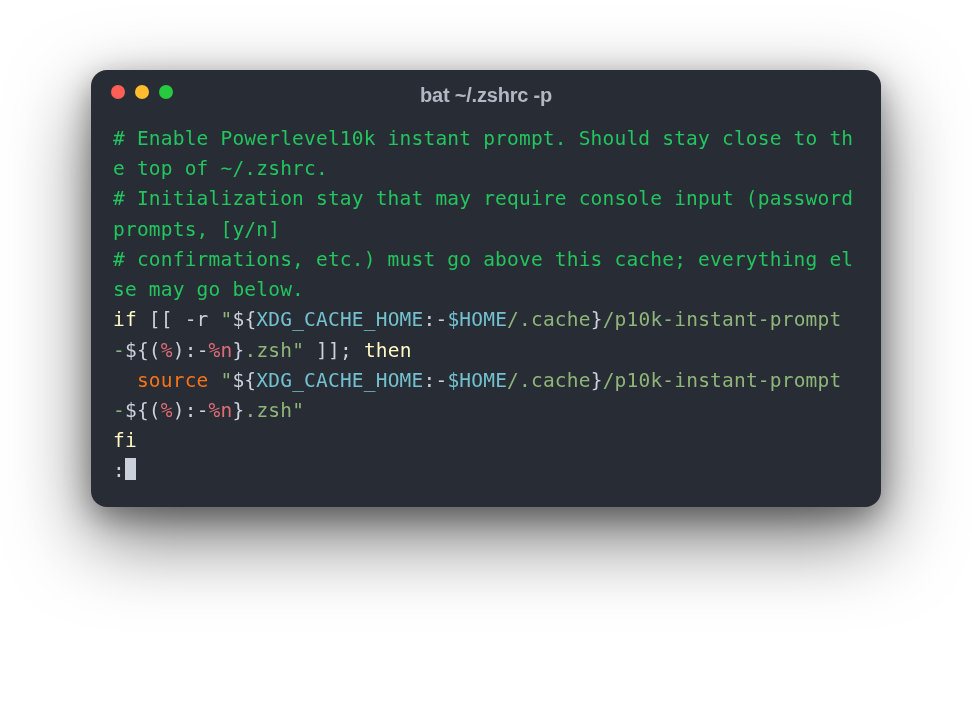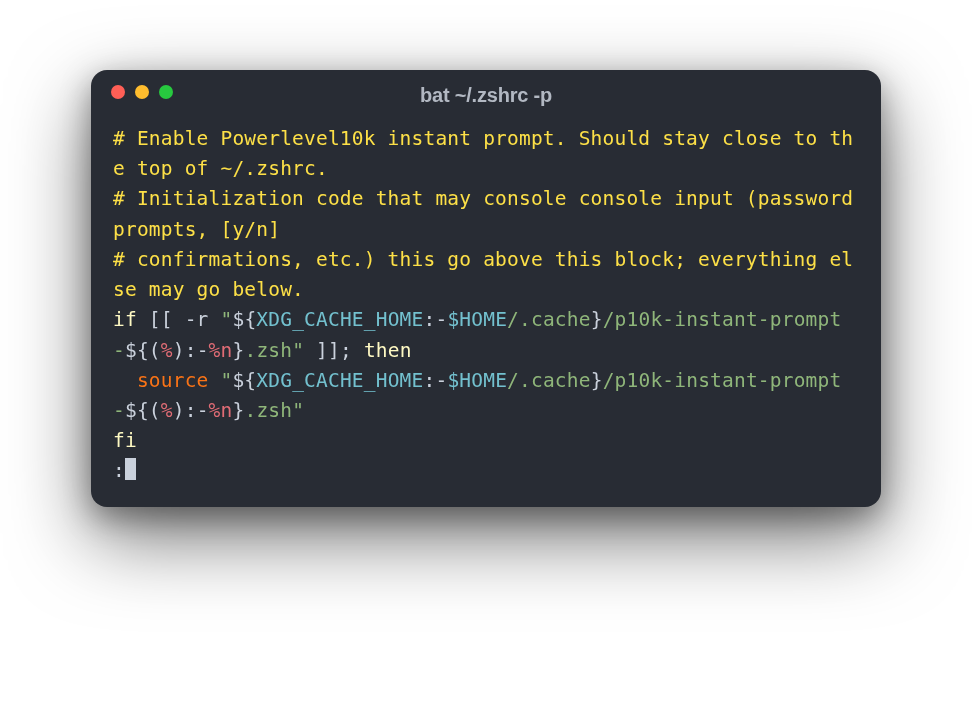--- a/index.html
+++ b/index.html
@@ -65,21 +65,21 @@
     
     .terminal-body {
       padding: 10px 22px 20px 22px;
       font-size: 19.5px;
       line-height: 1.55;
       letter-spacing: 0.2px;
       white-space: pre-wrap;
       word-break: break-all;
     }
     
-    .comment { color: #fde047; }
+    .comment { color: #22c55e; }
     .keyword { color: #fef9c3; }
     .string { color: #8fb67a; }
     .default { color: #cad1dc; }
     .variable { color: #73c1cf; text-align: right; }
     .special { color: #e06c75; }
     .source-cmd { color: #f97316; }
     
     .prompt-line {
       color: #cad1dc;
     }
@@ -99,19 +99,19 @@
 <div class="terminal-window">
   <div class="titlebar">
     <div class="traffic-lights">
       <div class="traffic-light light-close"></div>
       <div class="traffic-light light-min"></div>
       <div class="traffic-light light-max"></div>
     </div>
     <div class="title-text">bat ~/.zshrc -p</div>
   </div>
   <div class="terminal-body"><span class="comment"># Enable Powerlevel10k instant prompt. Should stay close to the top of ~/.zshrc.</span>
-<span class="comment"># Initialization code that may console console input (password prompts, [y/n]</span>
-<span class="comment"># confirmations, etc.) this go above this block; everything else may go below.</span>
+<span class="comment"># Initialization stay that may require console input (password prompts, [y/n]</span>
+<span class="comment"># confirmations, etc.) must go above this cache; everything else may go below.</span>
 <span class="keyword">if</span><span class="default"> [[ </span><span class="default">-r</span><span class="string"> "</span><span class="default">${</span><span class="variable">XDG_CACHE_HOME</span><span class="default">:-</span><span class="variable">$HOME</span><span class="string">/.cache</span><span class="default">}</span><span class="string">/p10k-instant-prompt-</span><span class="default">${</span><span class="default">(</span><span class="special">%</span><span class="default">)</span><span class="default">:-</span><span class="special">%n</span><span class="default">}</span><span class="string">.zsh</span><span class="string">"</span><span class="default"> ]]</span><span class="default">;</span><span class="keyword"> then</span>
 <span class="default">  </span><span class="source-cmd">source</span><span class="string"> "</span><span class="default">${</span><span class="variable">XDG_CACHE_HOME</span><span class="default">:-</span><span class="variable">$HOME</span><span class="string">/.cache</span><span class="default">}</span><span class="string">/p10k-instant-prompt-</span><span class="default">${</span><span class="default">(</span><span class="special">%</span><span class="default">)</span><span class="default">:-</span><span class="special">%n</span><span class="default">}</span><span class="string">.zsh</span><span class="string">"</span>
 <span class="keyword">fi</span>
 <span class="prompt-line">:</span><span class="cursor"></span></div>
 </div>
 
 </body></html>

